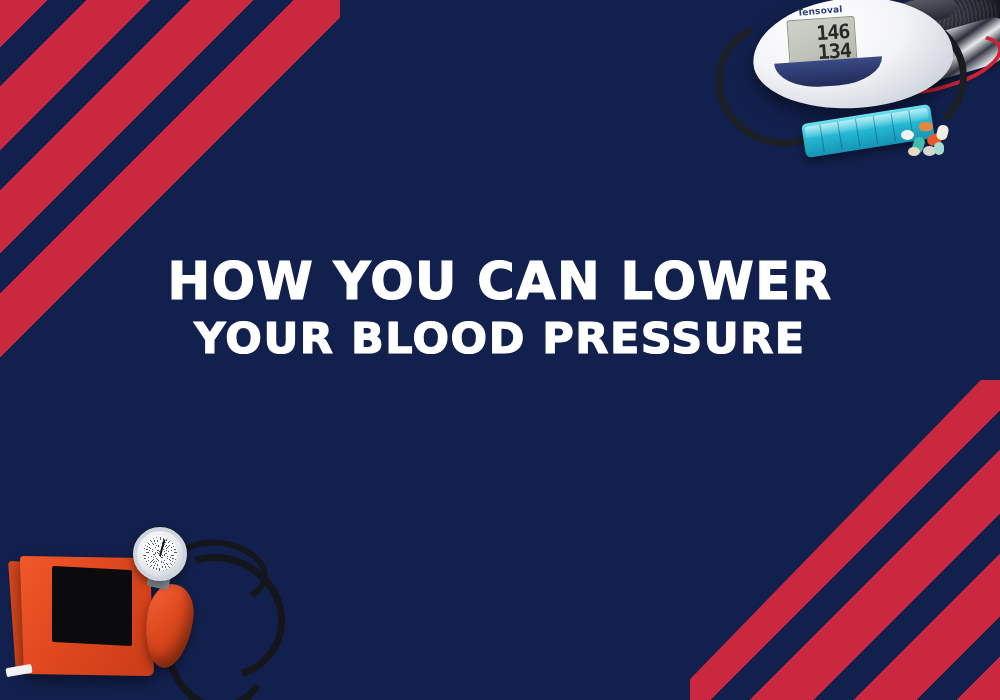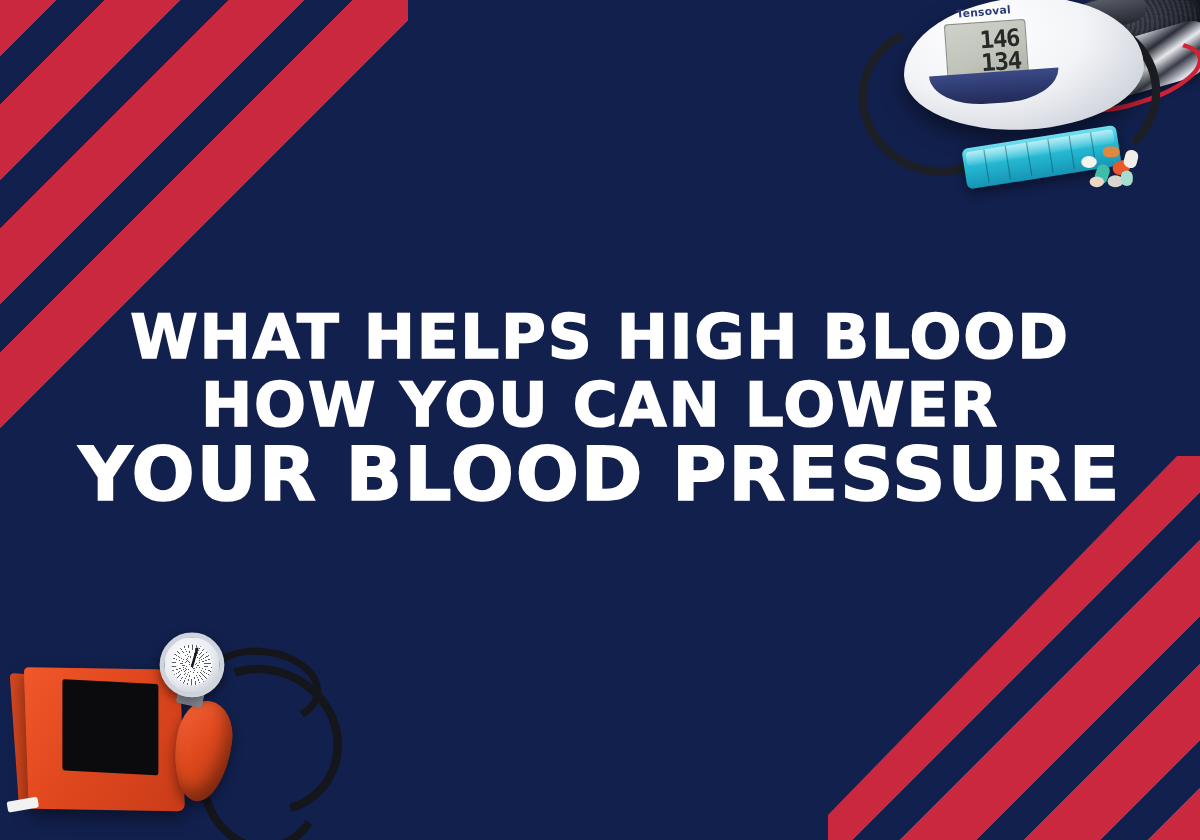--- a/index.html
+++ b/index.html
@@ -51,21 +51,21 @@
     letter-spacing:1.5px;
     text-transform:uppercase;
     -webkit-text-stroke:1.2px #ffffff;
     padding:0 60px;
     box-sizing:border-box;
   }
   #headline .ln{display:block;white-space:nowrap;}
   #headline .ln.l1{font-size:51px;}
   #headline .ln.l2{font-size:51px;}
   #headline .ln.l3{font-size:51px;}
-  #headline .ln.l4{font-size:62px;}
+  #headline .ln.l4{font-size:43px;}
 
   
   #photo-topright{
     position:absolute;left:705px;top:-6px;width:300px;height:200px;
   }
   
   .cuff-roll{
     position:absolute;left:175px;top:-4px;width:130px;height:70px;
     background:
       radial-gradient(ellipse at 30% 35%, #4a4d58 0%, #2b2e38 45%, #1b1d26 75%),
@@ -289,18 +289,17 @@
     <div class="oc-black"></div>
     <div class="oc-strip"></div>
     <div class="oc-tube"></div>
     <div class="oc-tube2"></div>
     <div class="oc-bulb"></div>
     <div class="oc-valve"></div>
     <div class="oc-gauge"></div>
   </div>
 
   <h1 id="headline">
-    <span class="ln l1">WHAT HELPS HIGH BLOOD</span>
     <span class="ln l3">HOW YOU CAN LOWER</span>
     <span class="ln l4">YOUR BLOOD PRESSURE</span>
   </h1>
 
 </div>
 
 </body></html>

